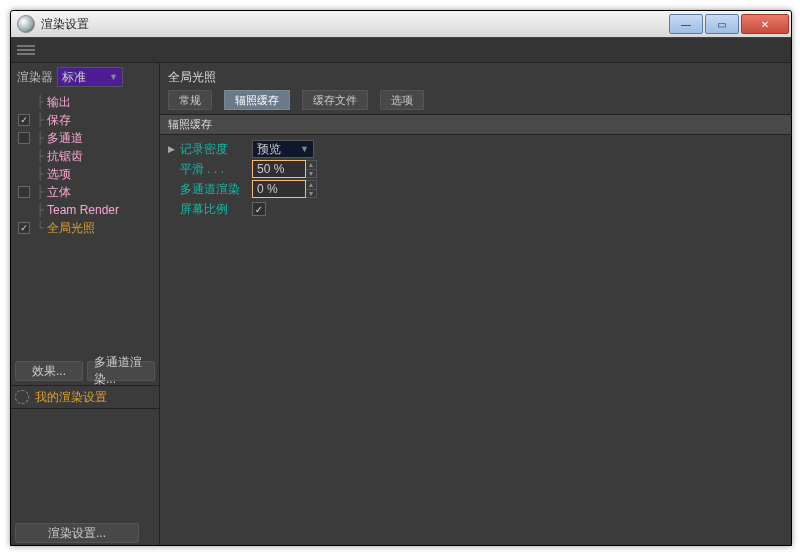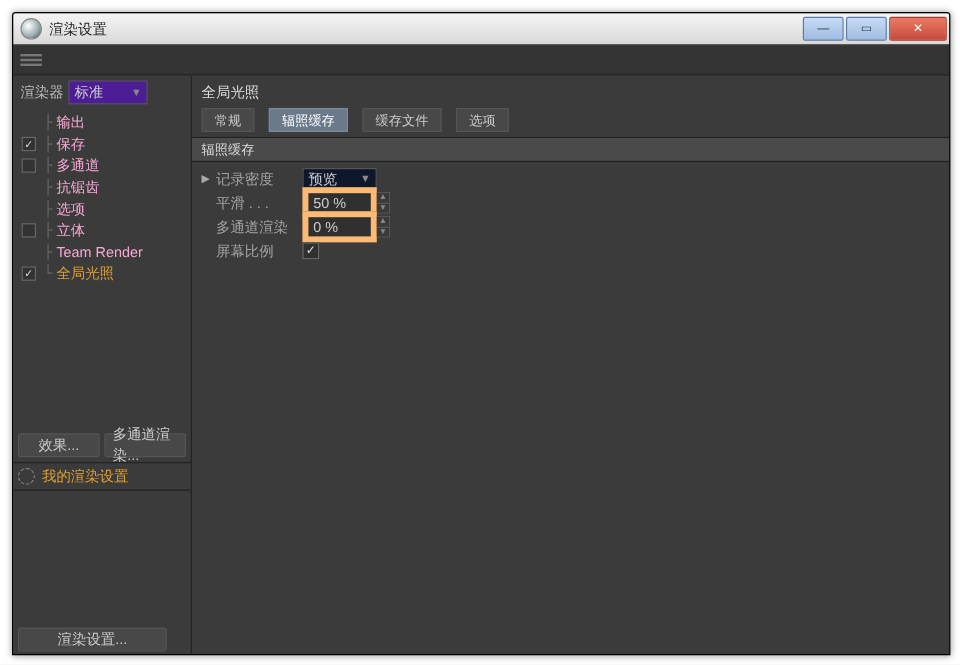--- a/index.html
+++ b/index.html
@@ -148,30 +148,30 @@
     border-top:1px solid #222; border-bottom:1px solid #222;
   }
   .params { padding:4px 8px;}
   .param-row{
     display:flex; align-items:center; height:20px;
   }
   .param-row .arrow{
     width:12px; color:#aaa; font-size:9px;
   }
   .param-row .plabel{
-    width:72px; color:#a3a3a3;
+    width:72px; color:#14b8a6;
   }
   .field-dd{
     border:1px solid #555; background:#0f172a; color:#ccc;
     height:16px; display:flex; align-items:center; padding:0 4px;
     width:52px;
   }
   .field-dd .caret{margin-left:auto;font-size:9px;color:#888;}
   .field-num{
-    border:5px solid #fdba74; background:#303030; color:#ccc;
+    border:1px solid #fdba74; background:#303030; color:#ccc;
     height:16px; display:flex; align-items:center; padding:0 4px;
     width:44px; justify-content:flex-start;
   }
   .spin{
     width:10px; height:16px; border:1px solid #555; border-left:none;
     display:flex; flex-direction:column;
   }
   .spin div{flex:1; display:flex; align-items:center; justify-content:center;
     font-size:7px; color:#888; background:#3a3a3a;}
   .spin div:first-child{border-bottom:1px solid #555;}

